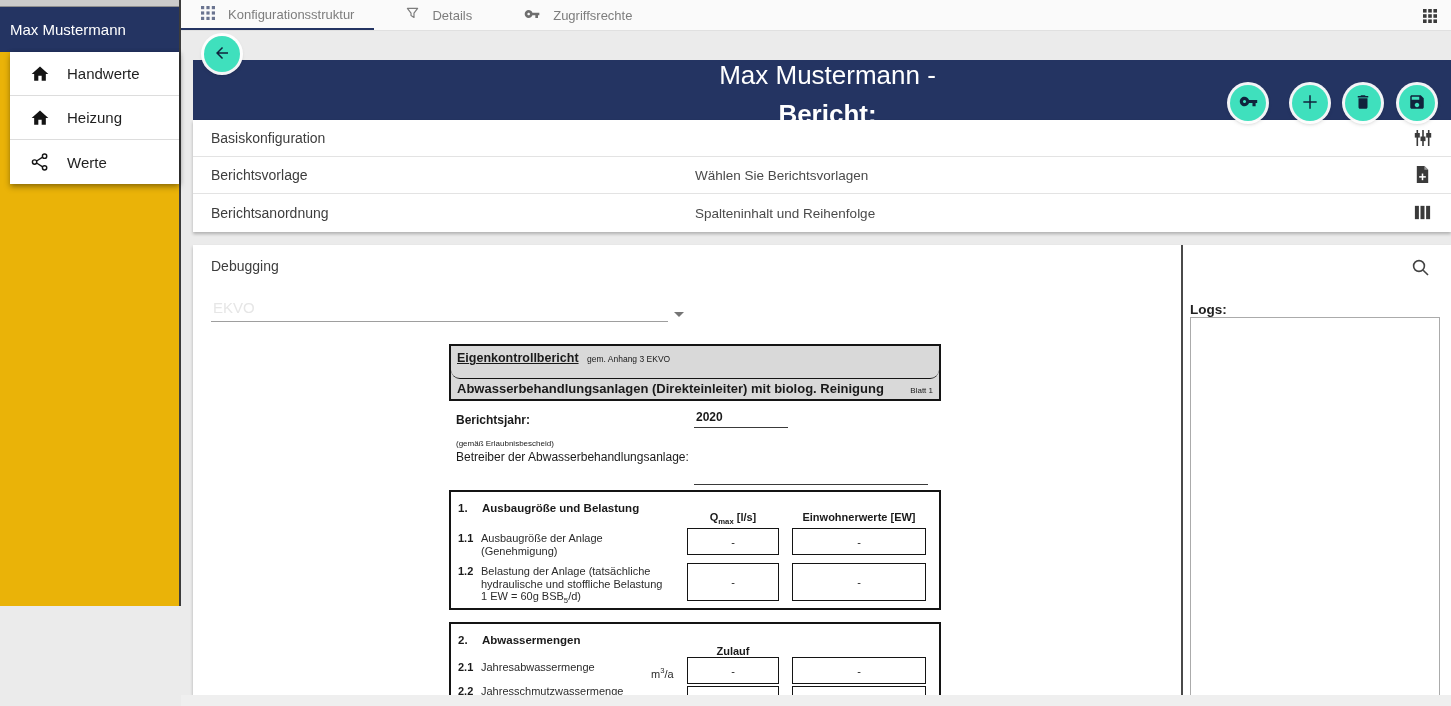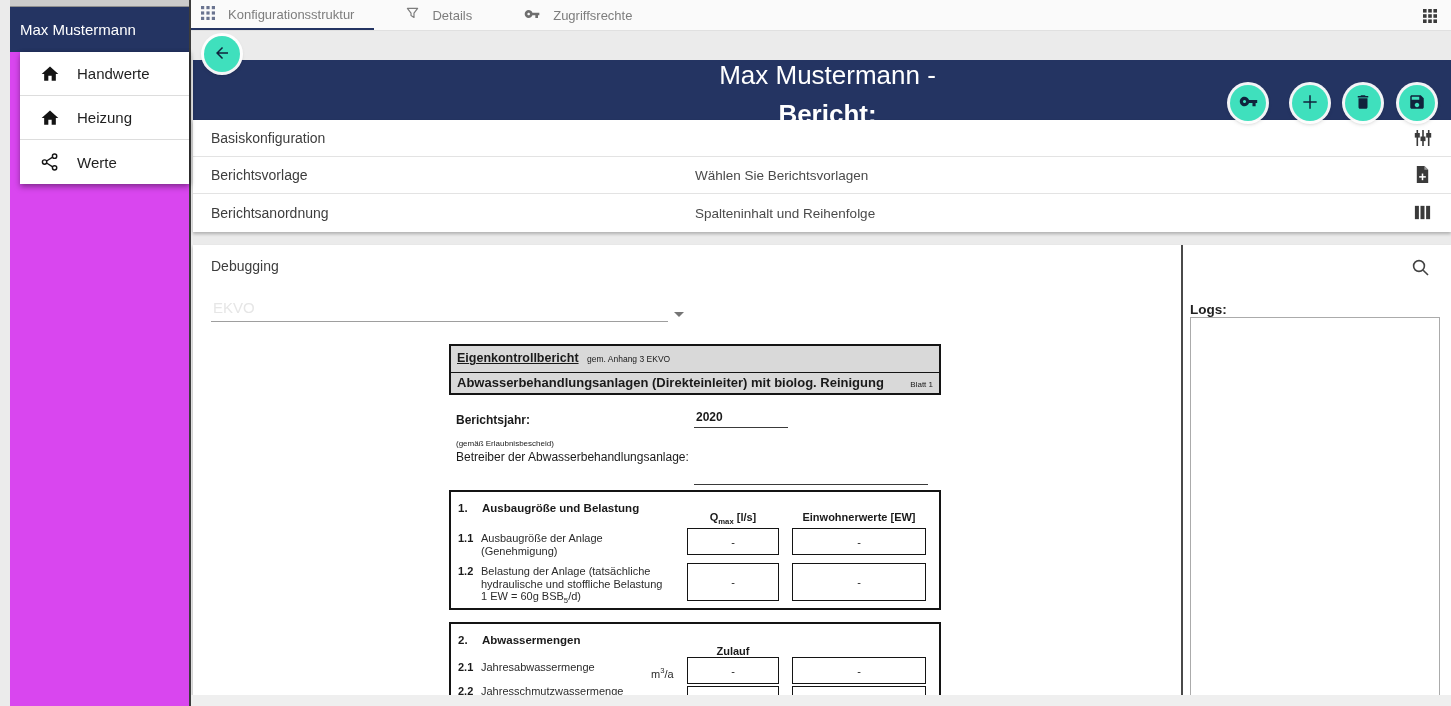--- a/index.html
+++ b/index.html
@@ -1,21 +1,21 @@
 <!DOCTYPE html>
 <html><head>
 <meta charset="utf-8">
 <style>
   * { box-sizing: border-box; margin: 0; padding: 0; }
   html,body { width:1451px; height:706px; overflow:hidden; }
   body { font-family:"Liberation Sans", sans-serif; background:#ebebeb; position:relative; }
 
   
-  .sidebar { position:absolute; left:0; top:0; width:181px; height:706px; background:#d946ef;
-             border-right:2px solid #3c3c3c; z-index:10;margin-left:10px; }
+  .sidebar { position:absolute; left:0; top:0; width:181px; height:606px; background:#eab308;
+             border-right:2px solid #3c3c3c; z-index:10; }
   .top-strip { height:7px; background:#cbcbcb; border-bottom:1px solid #8f8f8f; }
   .user-header { height:45px; background:#243462; color:#fff; display:flex; align-items:center;
                  padding-left:10px; font-size:15px; }
   .menu-card { margin-left:10px; width:169px; background:#fff;
                box-shadow:0 3px 6px rgba(0,0,0,0.35), 2px 0 4px rgba(0,0,0,0.15); }
   .menu-item { height:44px; display:flex; align-items:center; gap:17px; padding-left:20px;
                border-bottom:1px solid #ddd; cursor:pointer; background:#fff; }
   .menu-item:last-child { border-bottom:none; }
   .menu-item .ml { font-size:15px; color:#1f1f1f; font-weight:500; }
   .mi { width:20px; height:20px; display:inline-flex; }
@@ -79,21 +79,21 @@
   .v-divider { position:absolute; left:988px; top:0; bottom:0; width:2px; background:#4a4a4a; }
   .logs-label { position:absolute; left:997px; top:57px; font-size:13.5px; font-weight:700; color:#222; }
   .logs-box { position:absolute; left:997px; top:72px; width:250px; height:400px;
               border:1px solid #ababab; background:#fff; }
 
   .bottom-strip { position:absolute; left:0; right:0; top:695px; height:11px; background:#efefef; }
 
   
   .document { position:absolute; left:256px; top:99px; width:492px; color:#1a1a1a; }
   .doc-header { position:absolute; left:0; top:0; width:100%; border:2px solid #141414; background:#d9d9d9; }
-  .dh1 { padding:2px 6px 6px; border-bottom:1.5px solid #141414; }
+  .dh1 { padding:2px 6px 12px; border-bottom:1.5px solid #141414;border-radius:9px; }
   .dh1 .dt { font-weight:700; text-decoration:underline; font-size:12.5px; }
   .dh1 .ds { font-size:8.5px; margin-left:4px; }
   .dh2 { padding:2px 6px 3px; display:flex; justify-content:space-between; align-items:baseline; }
   .dh2 .d2 { font-weight:700; font-size:13px; }
   .dh2 .sheet { font-size:8px; }
 
   .doc-fields { position:absolute; left:0; top:38px; width:100%;margin-top:28px; }
   .f-row { position:relative; }
   .f-label { margin-left:7px; font-size:12px; }
   .f-label.b { font-weight:700; }

